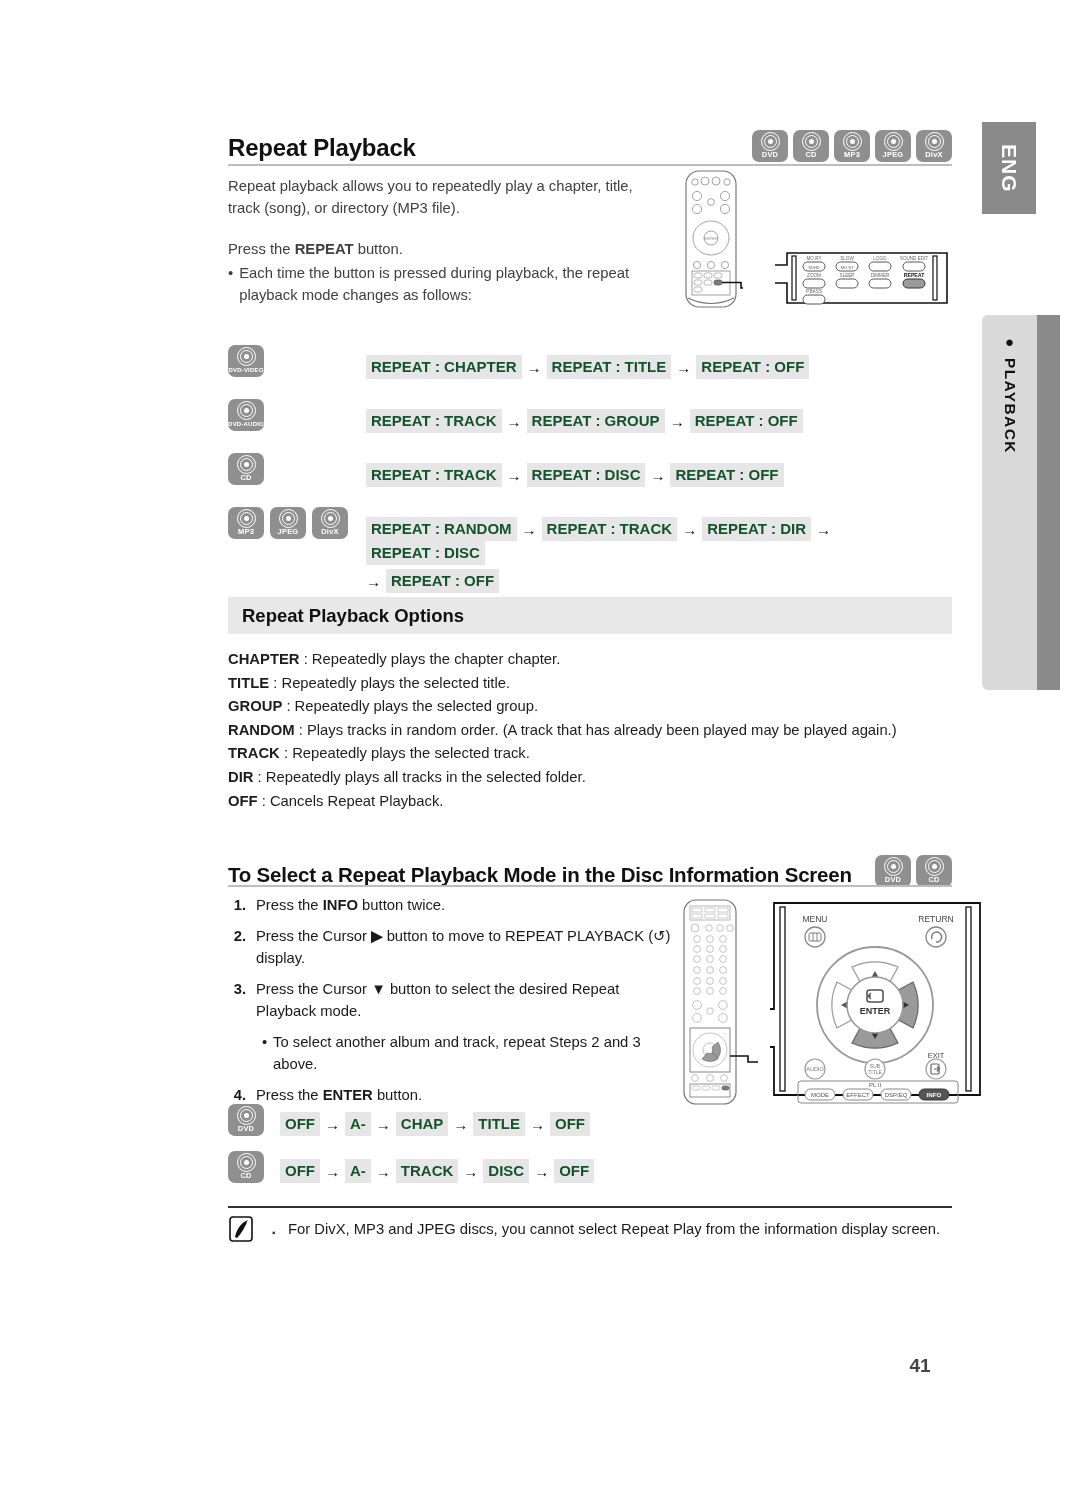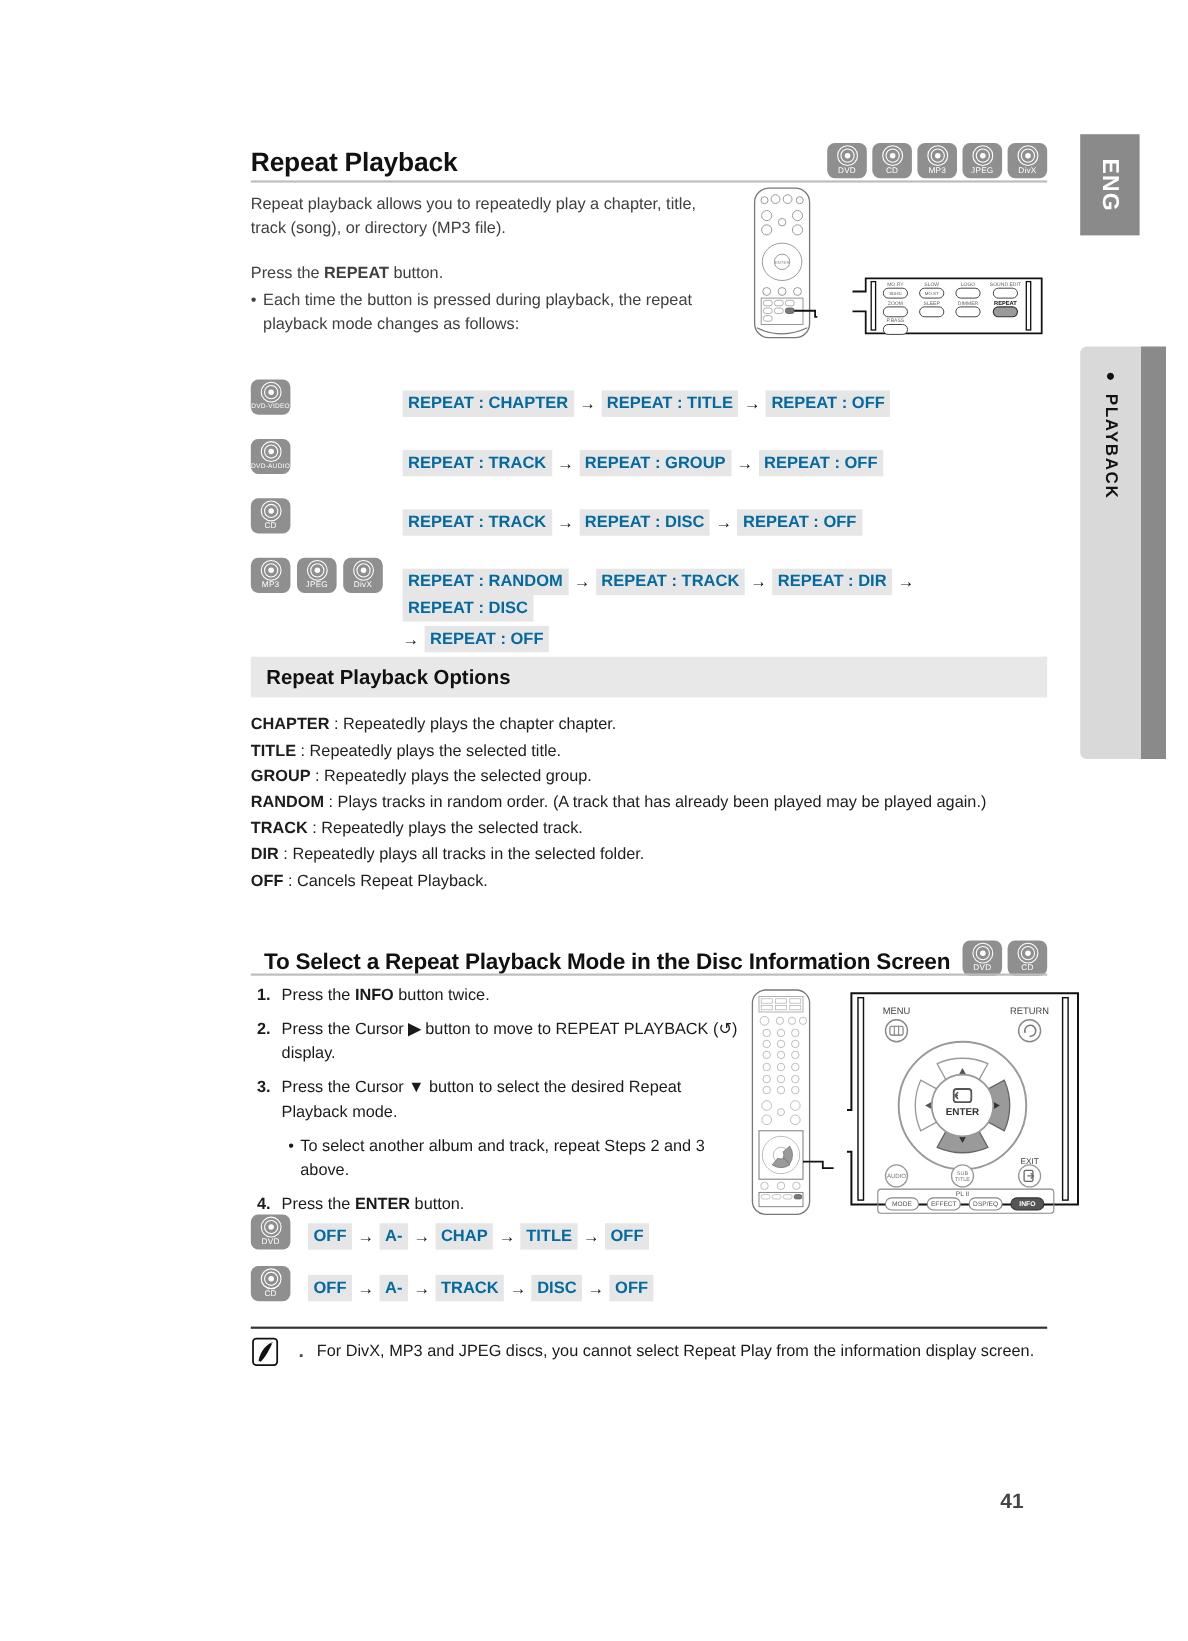--- a/index.html
+++ b/index.html
@@ -55,21 +55,21 @@
 
   
   .badge-row { display:flex; gap:5px; }
   .disc {
     width:36px; height:32px; border-radius:7px; background:#8f8f8f;
     display:flex; flex-direction:column; align-items:center; justify-content:flex-start;
     padding-top:2px; color:#ffffff;
   }
   .disc.small-lbl .dlabel { font-size:6px; }
   .disc .dlabel {
-    font-size:7.5px; font-weight:normal; line-height:8px; letter-spacing:0.2px;
+    font-size:7.5px; font-weight:bold; line-height:8px; letter-spacing:0.2px;
     margin-top:0px;
   }
   .disc-art { width:19px; height:19px; position:relative; }
   .disc-art .ring {
     position:absolute; inset:0; border-radius:50%;
     border:1.6px solid #ffffff;
   }
   .disc-art .ring2 {
     position:absolute; left:3px; top:3px; right:3px; bottom:3px;
     border-radius:50%; border:1.1px solid #ffffff;
@@ -90,21 +90,21 @@
   .bullet .dotm { flex:0 0 auto; }
 
   
   .seq-block { position:absolute; left:228px; top:345px; width:724px; }
   .seq-row { display:flex; align-items:flex-start; margin-bottom:14px; min-height:40px; }
   .seq-icons { width:138px; flex:0 0 138px; display:flex; gap:6px; }
   .seq-text { flex:1; padding-top:10px; }
   .seq-line { display:flex; flex-wrap:wrap; align-items:center; gap:0px; }
   .chip {
     background:#e6e6e6; padding:2px 5px; font-size:15px; font-weight:bold;
-    color:#0369a1; white-space:nowrap; line-height:20px;
+    color:#14532d; white-space:nowrap; line-height:20px;
   }
   .arrow { font-size:15px; padding:0 5px; color:#111; font-weight:bold; }
   .seq-cont { margin-top:4px; display:flex; align-items:center; }
 
   
   .opt-bar {
     position:absolute; left:228px; top:585px; width:724px; height:37px;
     background:#e8e8e8; display:flex; align-items:center; padding-left:14px;margin-top:12px;
   }
   .opt-bar .t { font-size:18.5px; font-weight:bold; color:#111; }
@@ -113,21 +113,21 @@
     position:absolute; left:228px; top:648px; width:730px;
     font-size:14.8px; line-height:23.6px; color:#1d1d1d;
   }
   .opts .k { font-weight:bold; }
 
   
   .h2-row {
     position:absolute; left:228px; top:855px; width:724px;
     display:flex; align-items:flex-end; justify-content:space-between;
   }
-  .h2 { font-size:20.5px; font-weight:bold; color:#111; letter-spacing:-0.2px;margin-left:12px; }
+  .h2 { font-size:20.5px; font-weight:bold; color:#111; letter-spacing:-0.2px; }
   .h2-rule {
     position:absolute; left:228px; top:885px; width:724px; height:2px; background:#bdbdbd;
   }
 
   
   .steps { position:absolute; left:222px; top:894px; width:450px; font-size:14.8px; line-height:22px; }
   .step { display:flex; margin-bottom:9px; }
   .step .num { flex:0 0 34px; font-weight:bold; text-align:right; padding-right:10px; }
   .step .stx { flex:1; }
   .substep { display:flex; margin:2px 0 9px 40px; }

